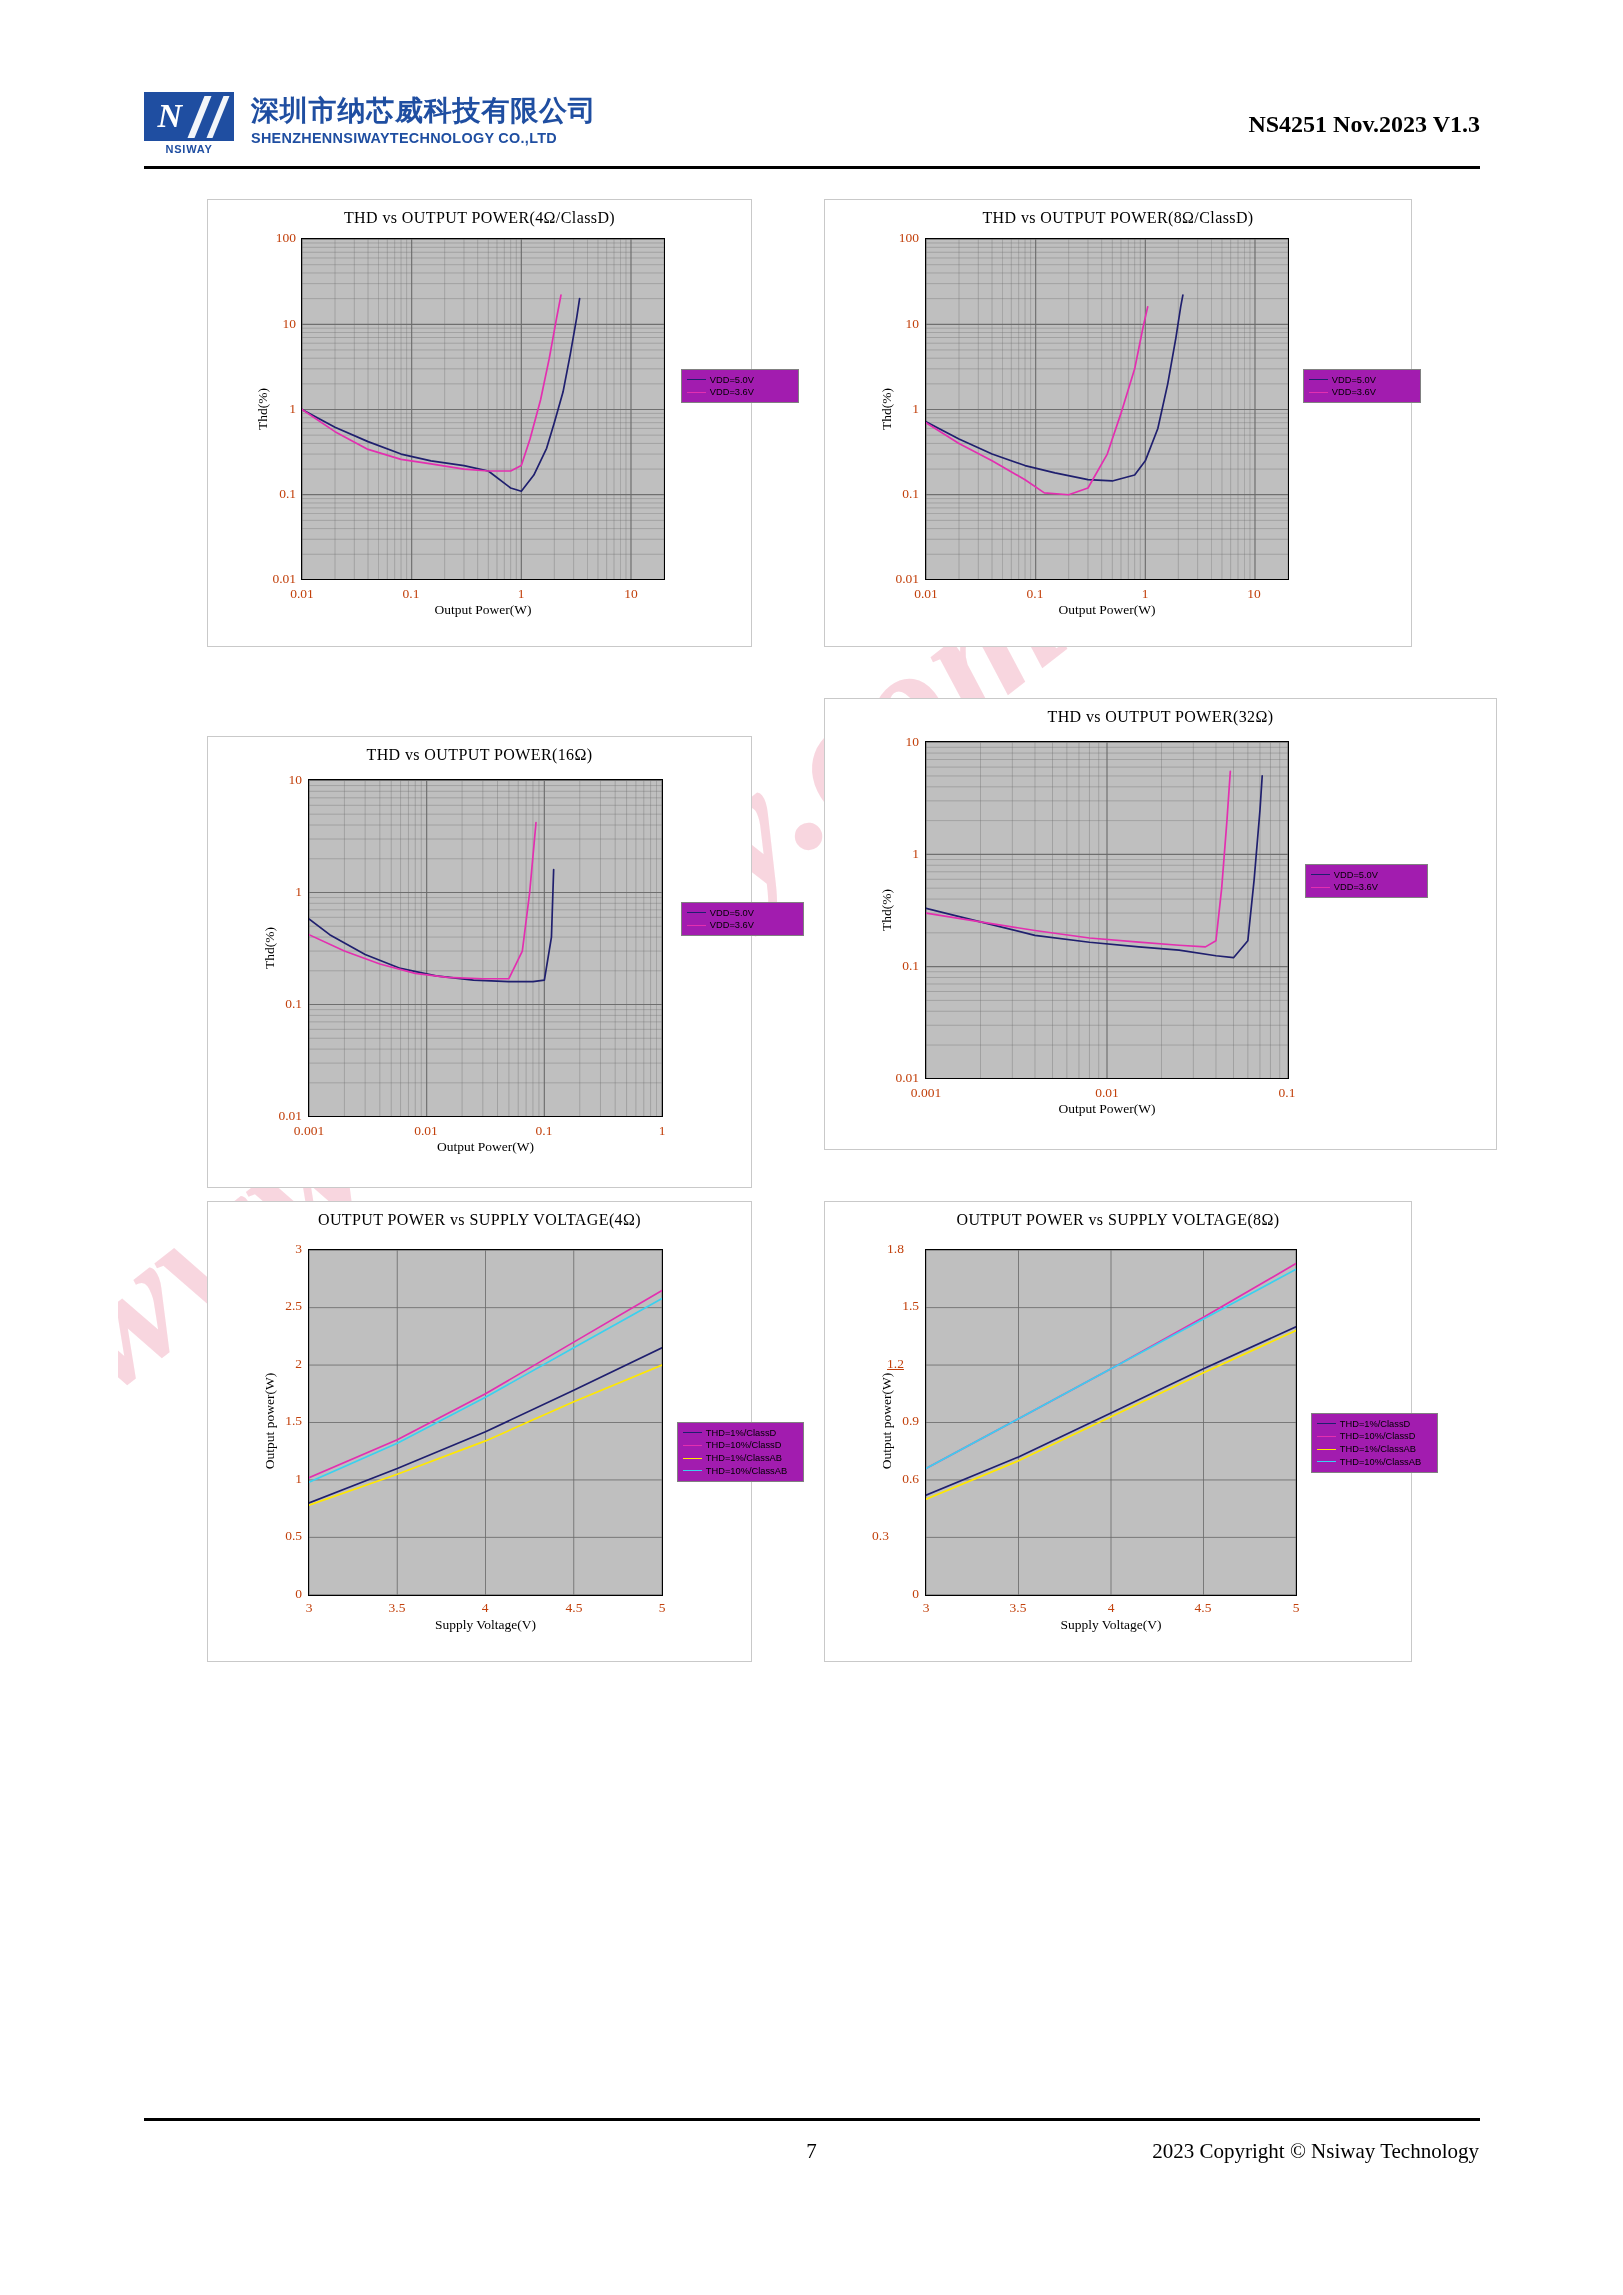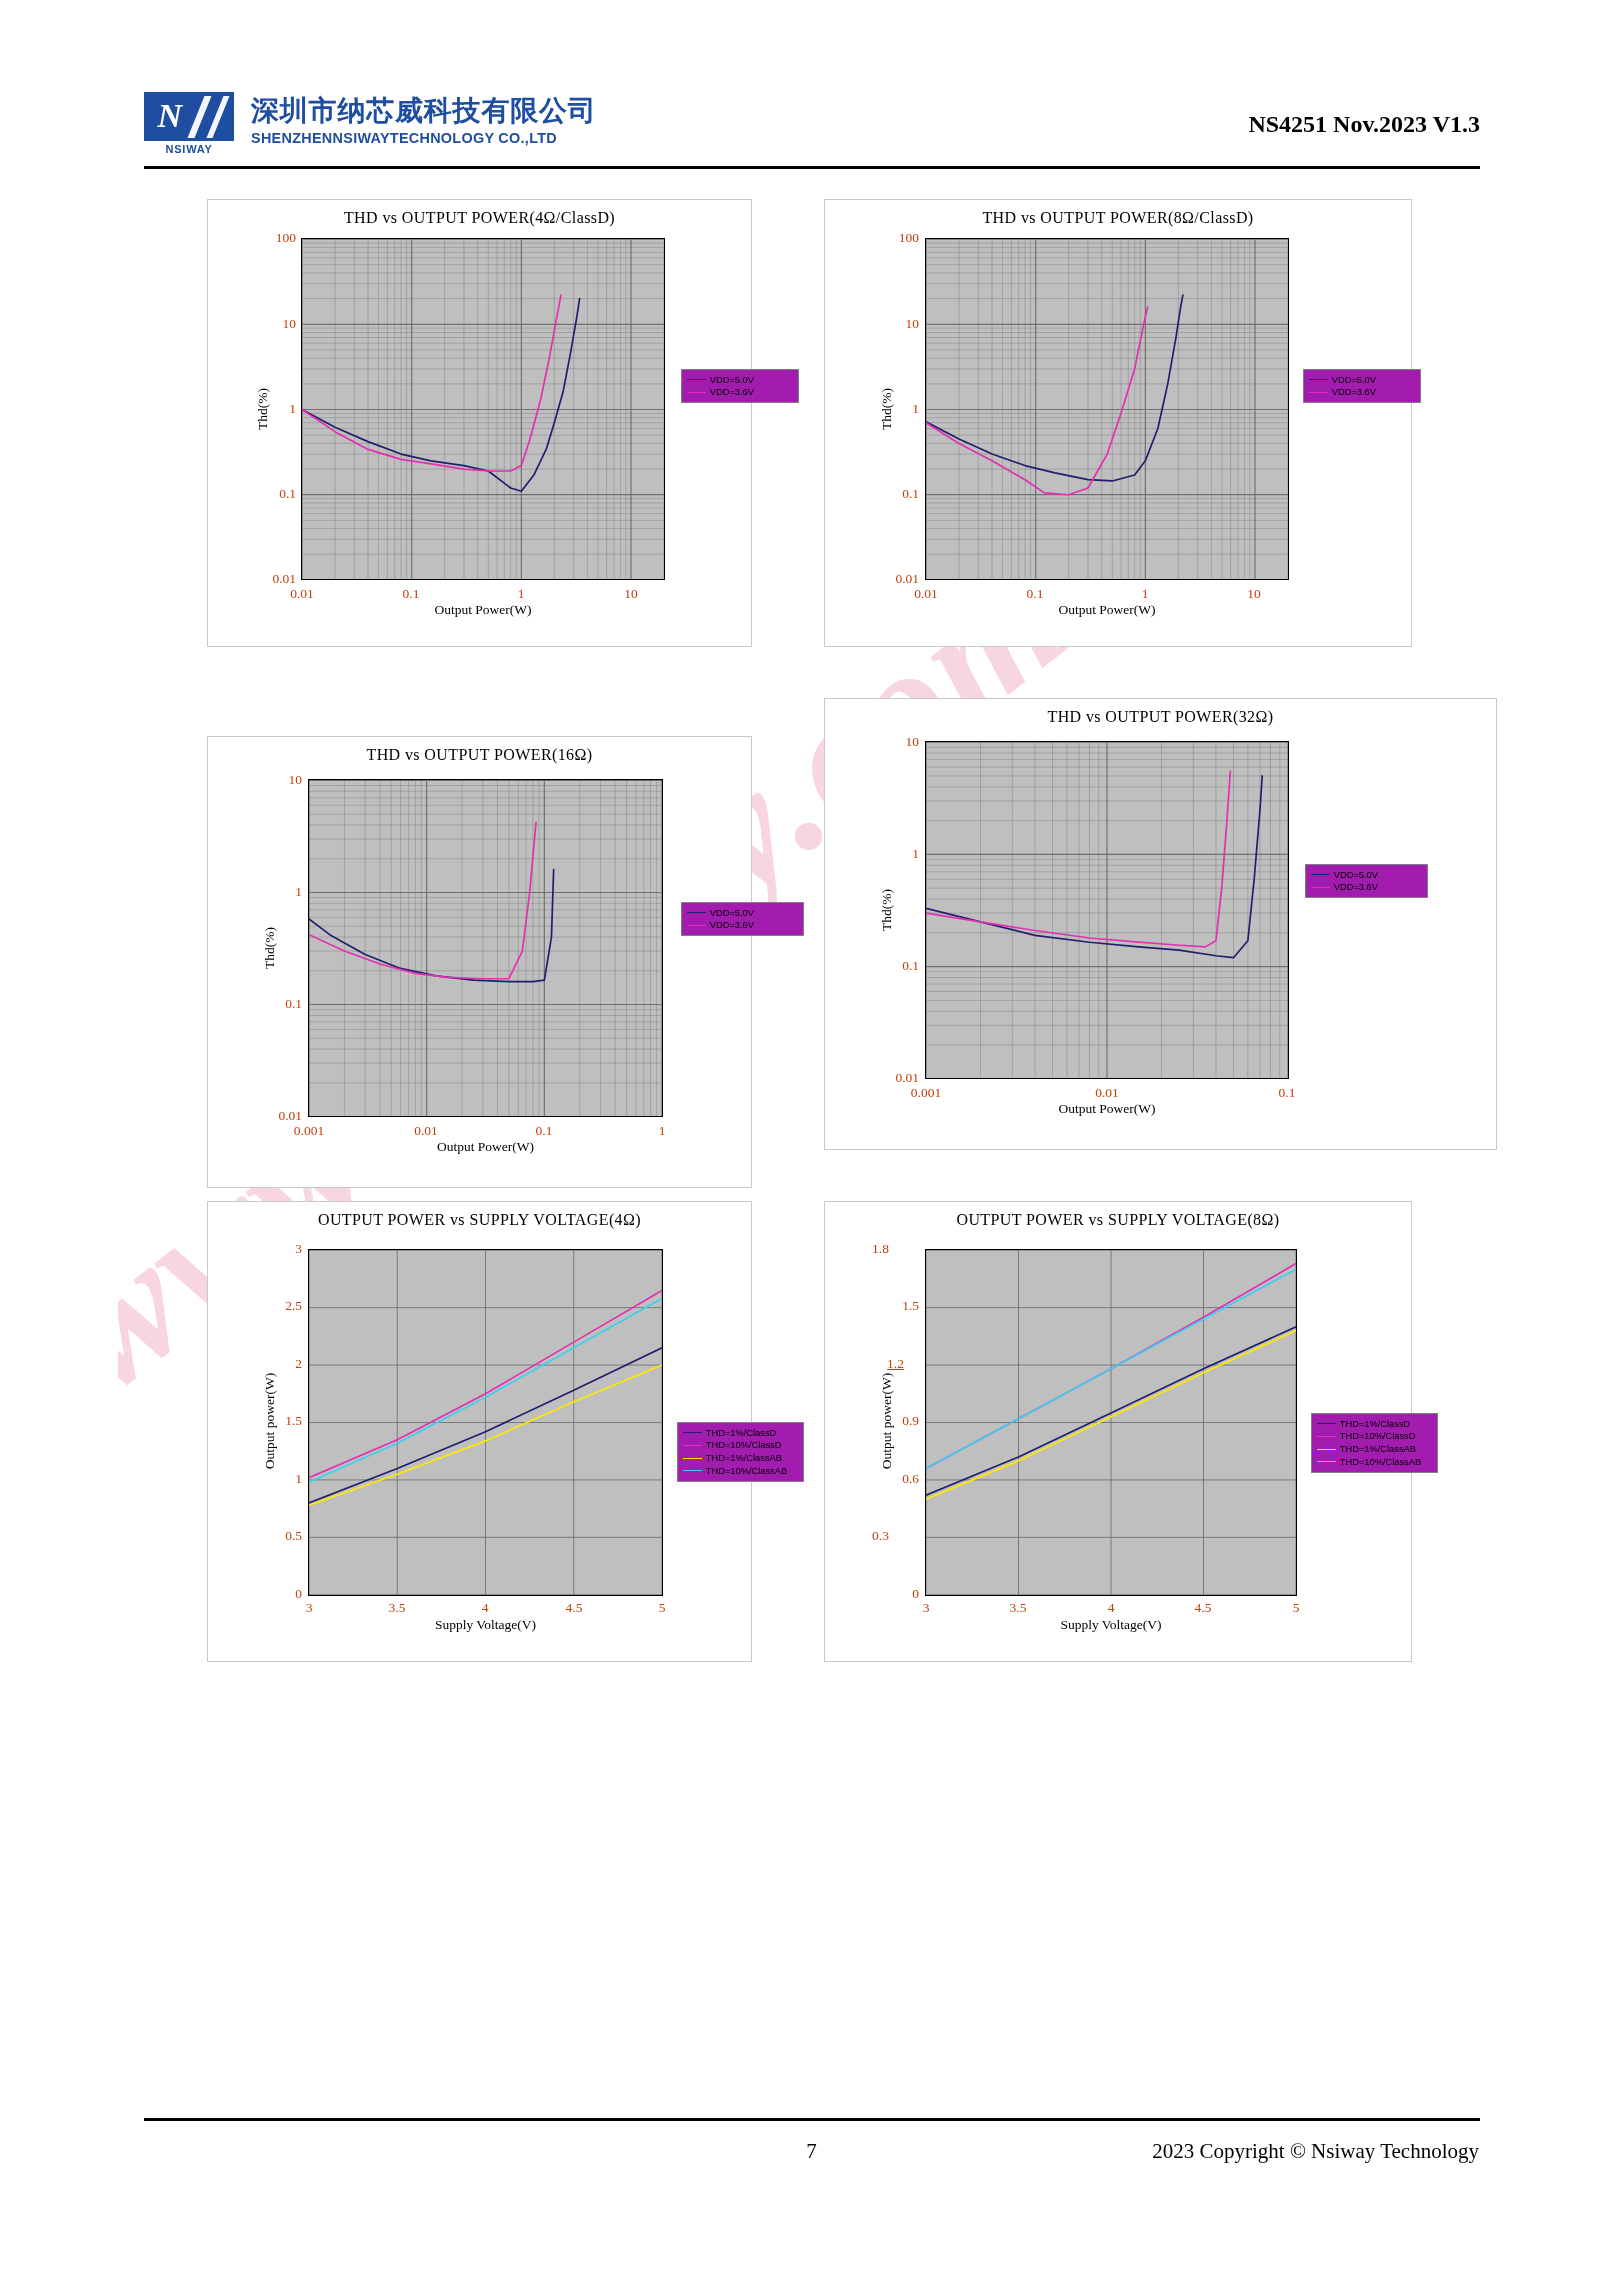--- a/index.html
+++ b/index.html
@@ -625,21 +625,21 @@
         <div class="tick" style="left: 171px; top: 398px; width: 44px; text-align: center;">3.5</div>
         <div class="tick" style="left: 264px; top: 398px; width: 44px; text-align: center;">4</div>
         <div class="tick" style="left: 356px; top: 398px; width: 44px; text-align: center;">4.5</div>
         <div class="tick" style="left: 449px; top: 398px; width: 44px; text-align: center;">5</div>
         <div class="tick" style="left: 47px; top: 384px; width: 47px; text-align: right;">0</div>
         <div class="tick" style="left: 47px; top: 326px; width: 47px; text-align: left;">0.3</div>
         <div class="tick" style="left: 47px; top: 269px; width: 47px; text-align: right;">0.6</div>
         <div class="tick" style="left: 47px; top: 211px; width: 47px; text-align: right;">0.9</div>
         <div class="tick" style="left: 47px; top: 154px; width: 47px; text-align: center; text-decoration: underline;">1.2</div>
         <div class="tick" style="left: 47px; top: 96px; width: 47px; text-align: right;">1.5</div>
-        <div class="tick" style="left: 47px; top: 39px; width: 47px; text-align: left;">1.8</div>
+        <div class="tick" style="left: 47px; top: 39px; width: 47px; text-align: center;">1.8</div>
         <div class="xlab" style="left: 100px; width: 372px; text-align: center; top: 415px;">Supply Voltage(V)</div>
         <div class="ylab" style="left: -14.4px; top: 211px; width: 152px; text-align: center;">Output power(W)</div>
         <div class="legend" style="left: 486px; top: 211px; width: 127px;">
           <div class="row">
             <span class="swatch" style="border-top-color: rgb(31, 31, 110);"></span>
             <span>THD=1%/ClassD</span>
           </div>
           <div class="row">
             <span class="swatch" style="border-top-color: rgb(227, 47, 176);"></span>
             <span>THD=10%/ClassD</span>

